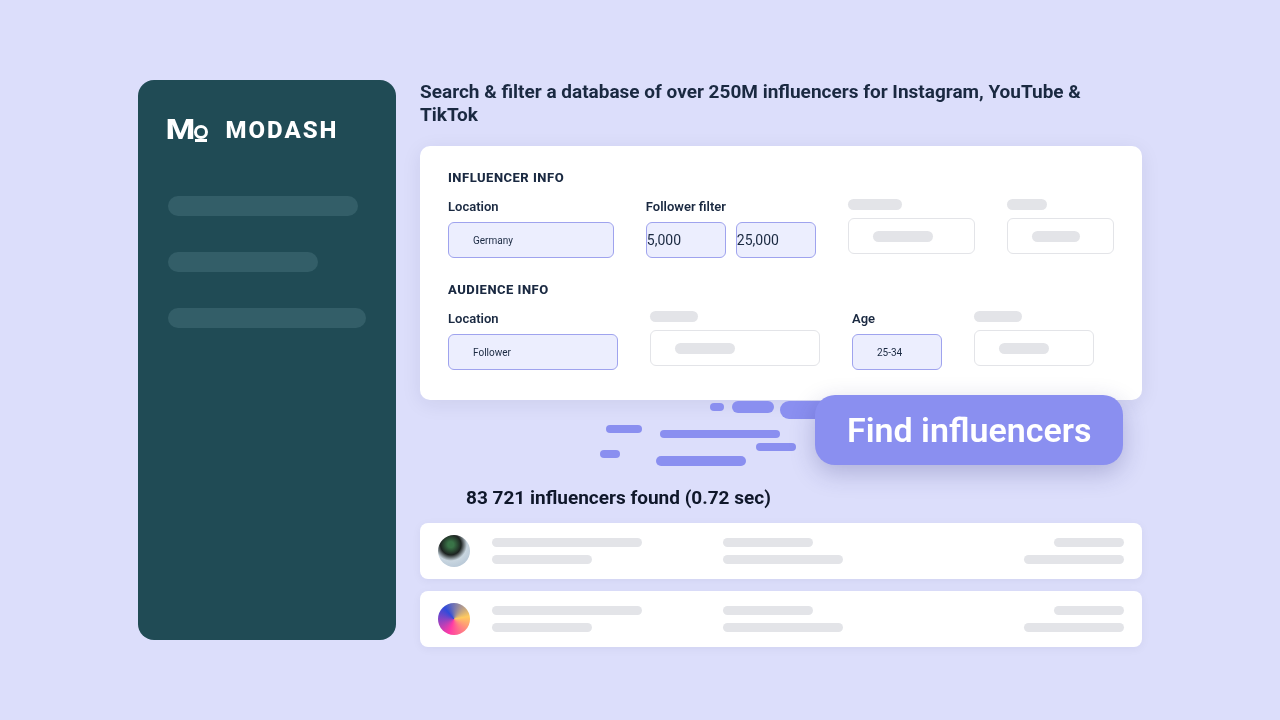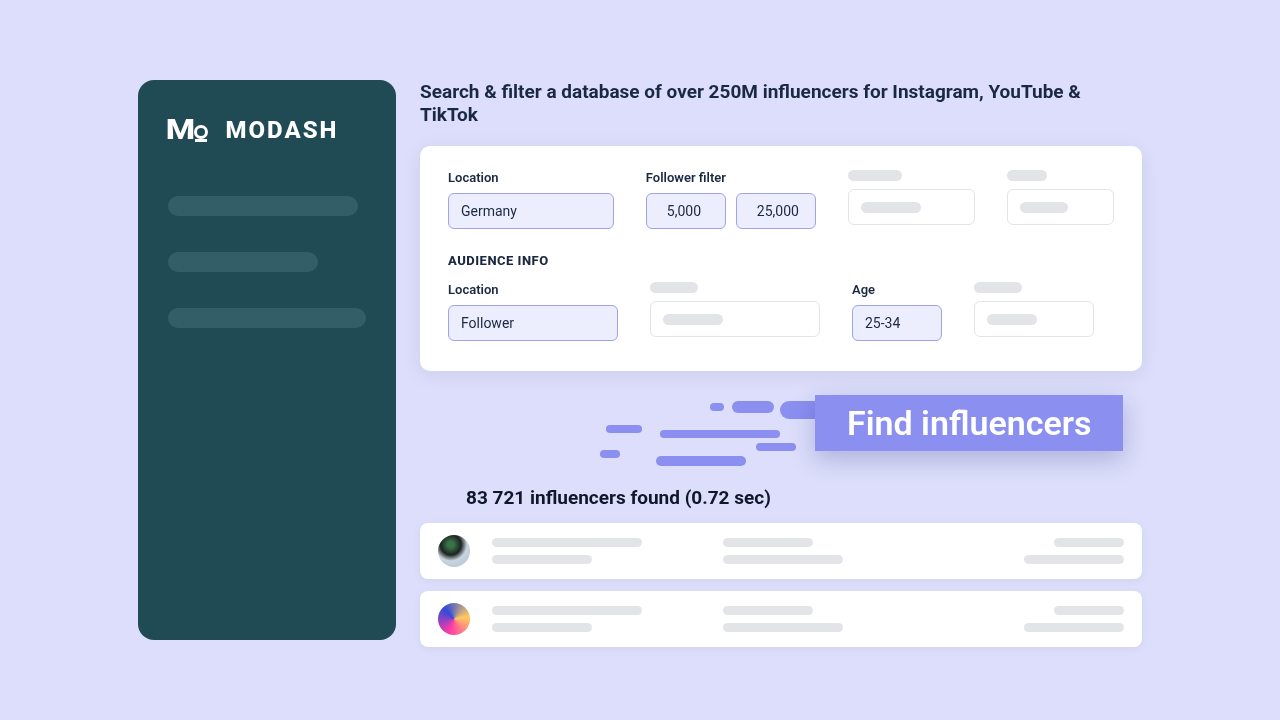--- a/index.html
+++ b/index.html
@@ -129,22 +129,22 @@
     height: 11px;
     border-radius: 6px;
     background: #e3e4e8;
   }
 
   .field {
     height: 36px;
     border-radius: 6px;
     display: flex;
     align-items: center;
-    padding: 0 12px;
-    font-size: 14px;
+    padding: 0 24px;
+    font-size: 10px;
   }
   .field.filled {
     background: #eceefe;
     border: 1px solid #9fa3ee;
     color: #1a2941;
   }
   .field.empty {
     background: #fff;
     border: 1px solid #e3e4e8;
   }
@@ -159,40 +159,40 @@
     gap: 10px;
   }
   .range-box {
     width: 80px;
     height: 36px;
     background: #eceefe;
     border: 1px solid #9fa3ee;
     border-radius: 6px;
     display: flex;
     align-items: center;
-    padding: 0 20px;
+    padding: 0 0;
     font-size: 14px;
     color: #1a2941;
   }
 
   
   .dash { position: absolute; height: 8px; border-radius: 4px; background: #8a8ff0; }
   .dashA { position: absolute; height: 12px; border-radius: 6px; background: #8a8ff0; }
 
   
   .cta {
     position: absolute;
     left: 815px;
     top: 395px;
     background: #8a8ff0;
     color: #fff;
     font-size: 34px;
     font-weight: 600;
-    padding: 8px 32px;
-    border-radius: 0;
+    padding: 15px 32px;
+    border-radius: 20px;
     box-shadow: 0 8px 24px rgba(40,40,120,0.25);
     z-index: 5;
   }
 
   
   .results {
     position: absolute;
     left: 420px;
     top: 486px;
     width: 722px;
@@ -254,20 +254,21 @@
   <div class="nav-skel w1"></div>
   <div class="nav-skel w2"></div>
   <div class="nav-skel w3"></div>
 </div>
 
 <div class="main">
   <div class="heading">Search &amp; filter a database of over 250M influencers for Instagram, YouTube &amp; TikTok</div>
 
   <div class="card">
 
+    <div class="section-title">INFLUENCER INFO</div>
     <div class="row">
       <div class="col" style="width:170px">
         <span class="label">Location</span>
         <div class="field filled">
           <span>Germany</span>
         </div>
       </div>
       <div class="col" style="width:170px">
         <span class="label">Follower filter</span>
         <div class="follower-range">

